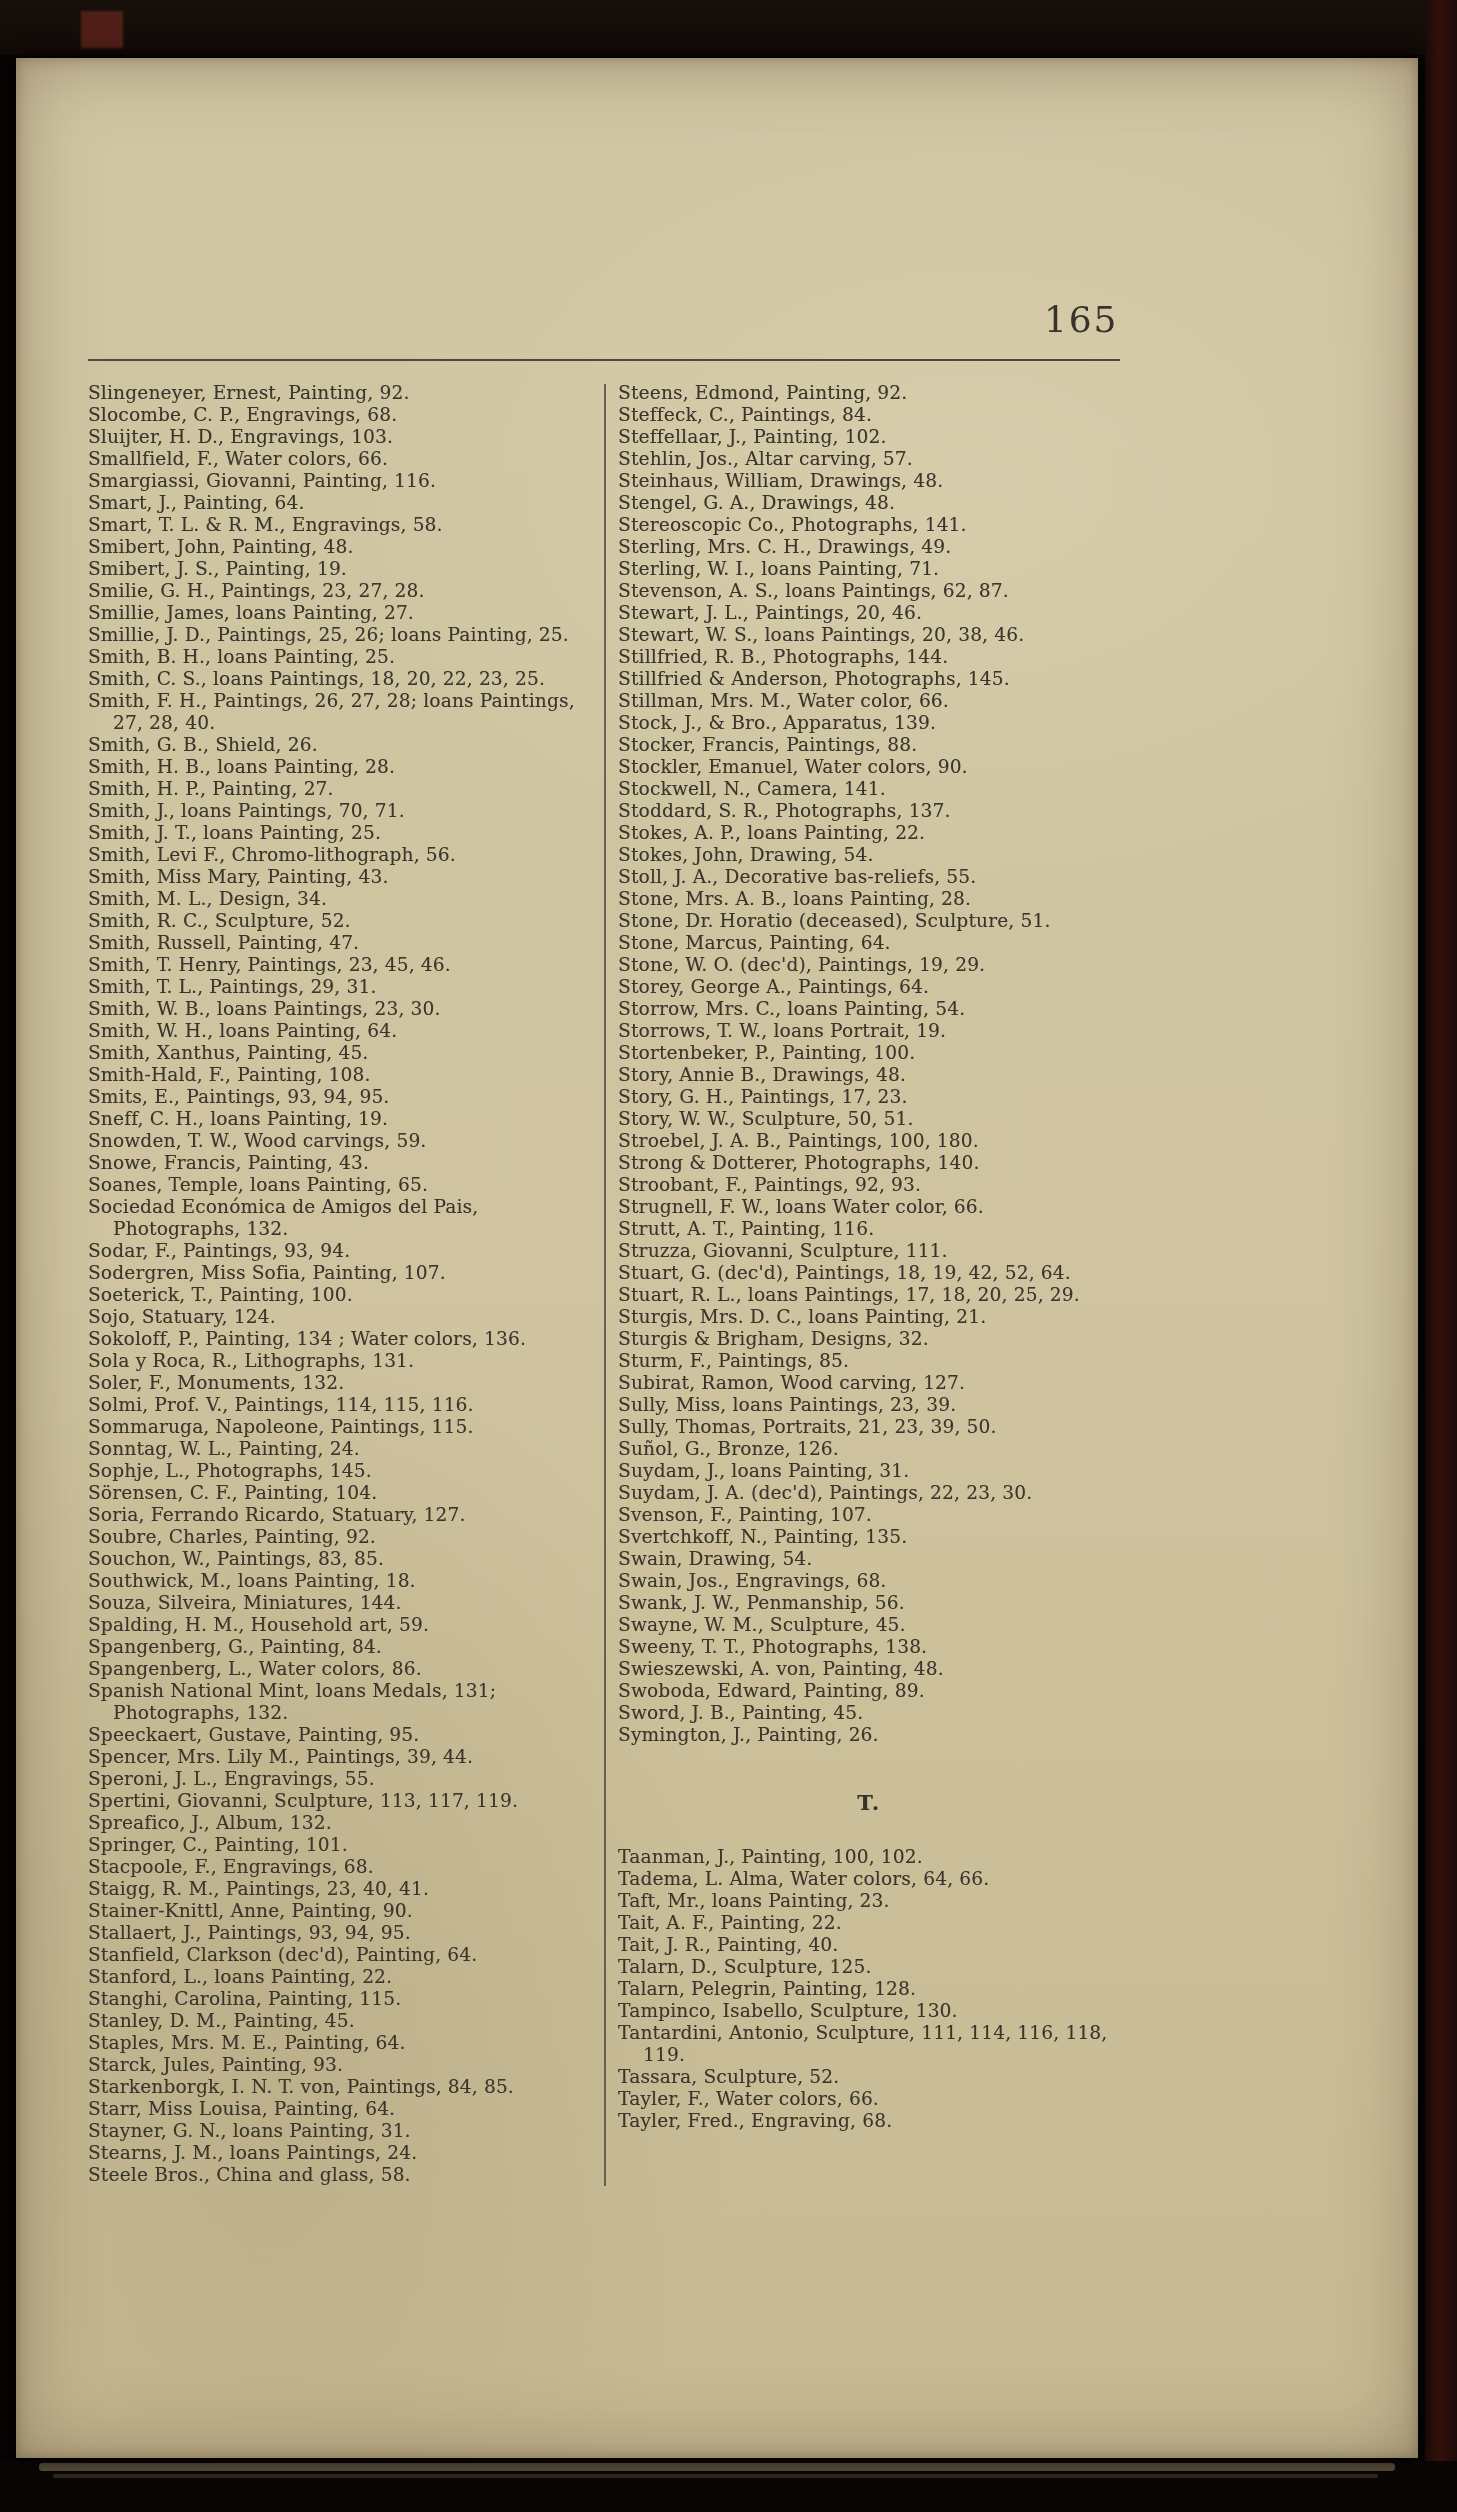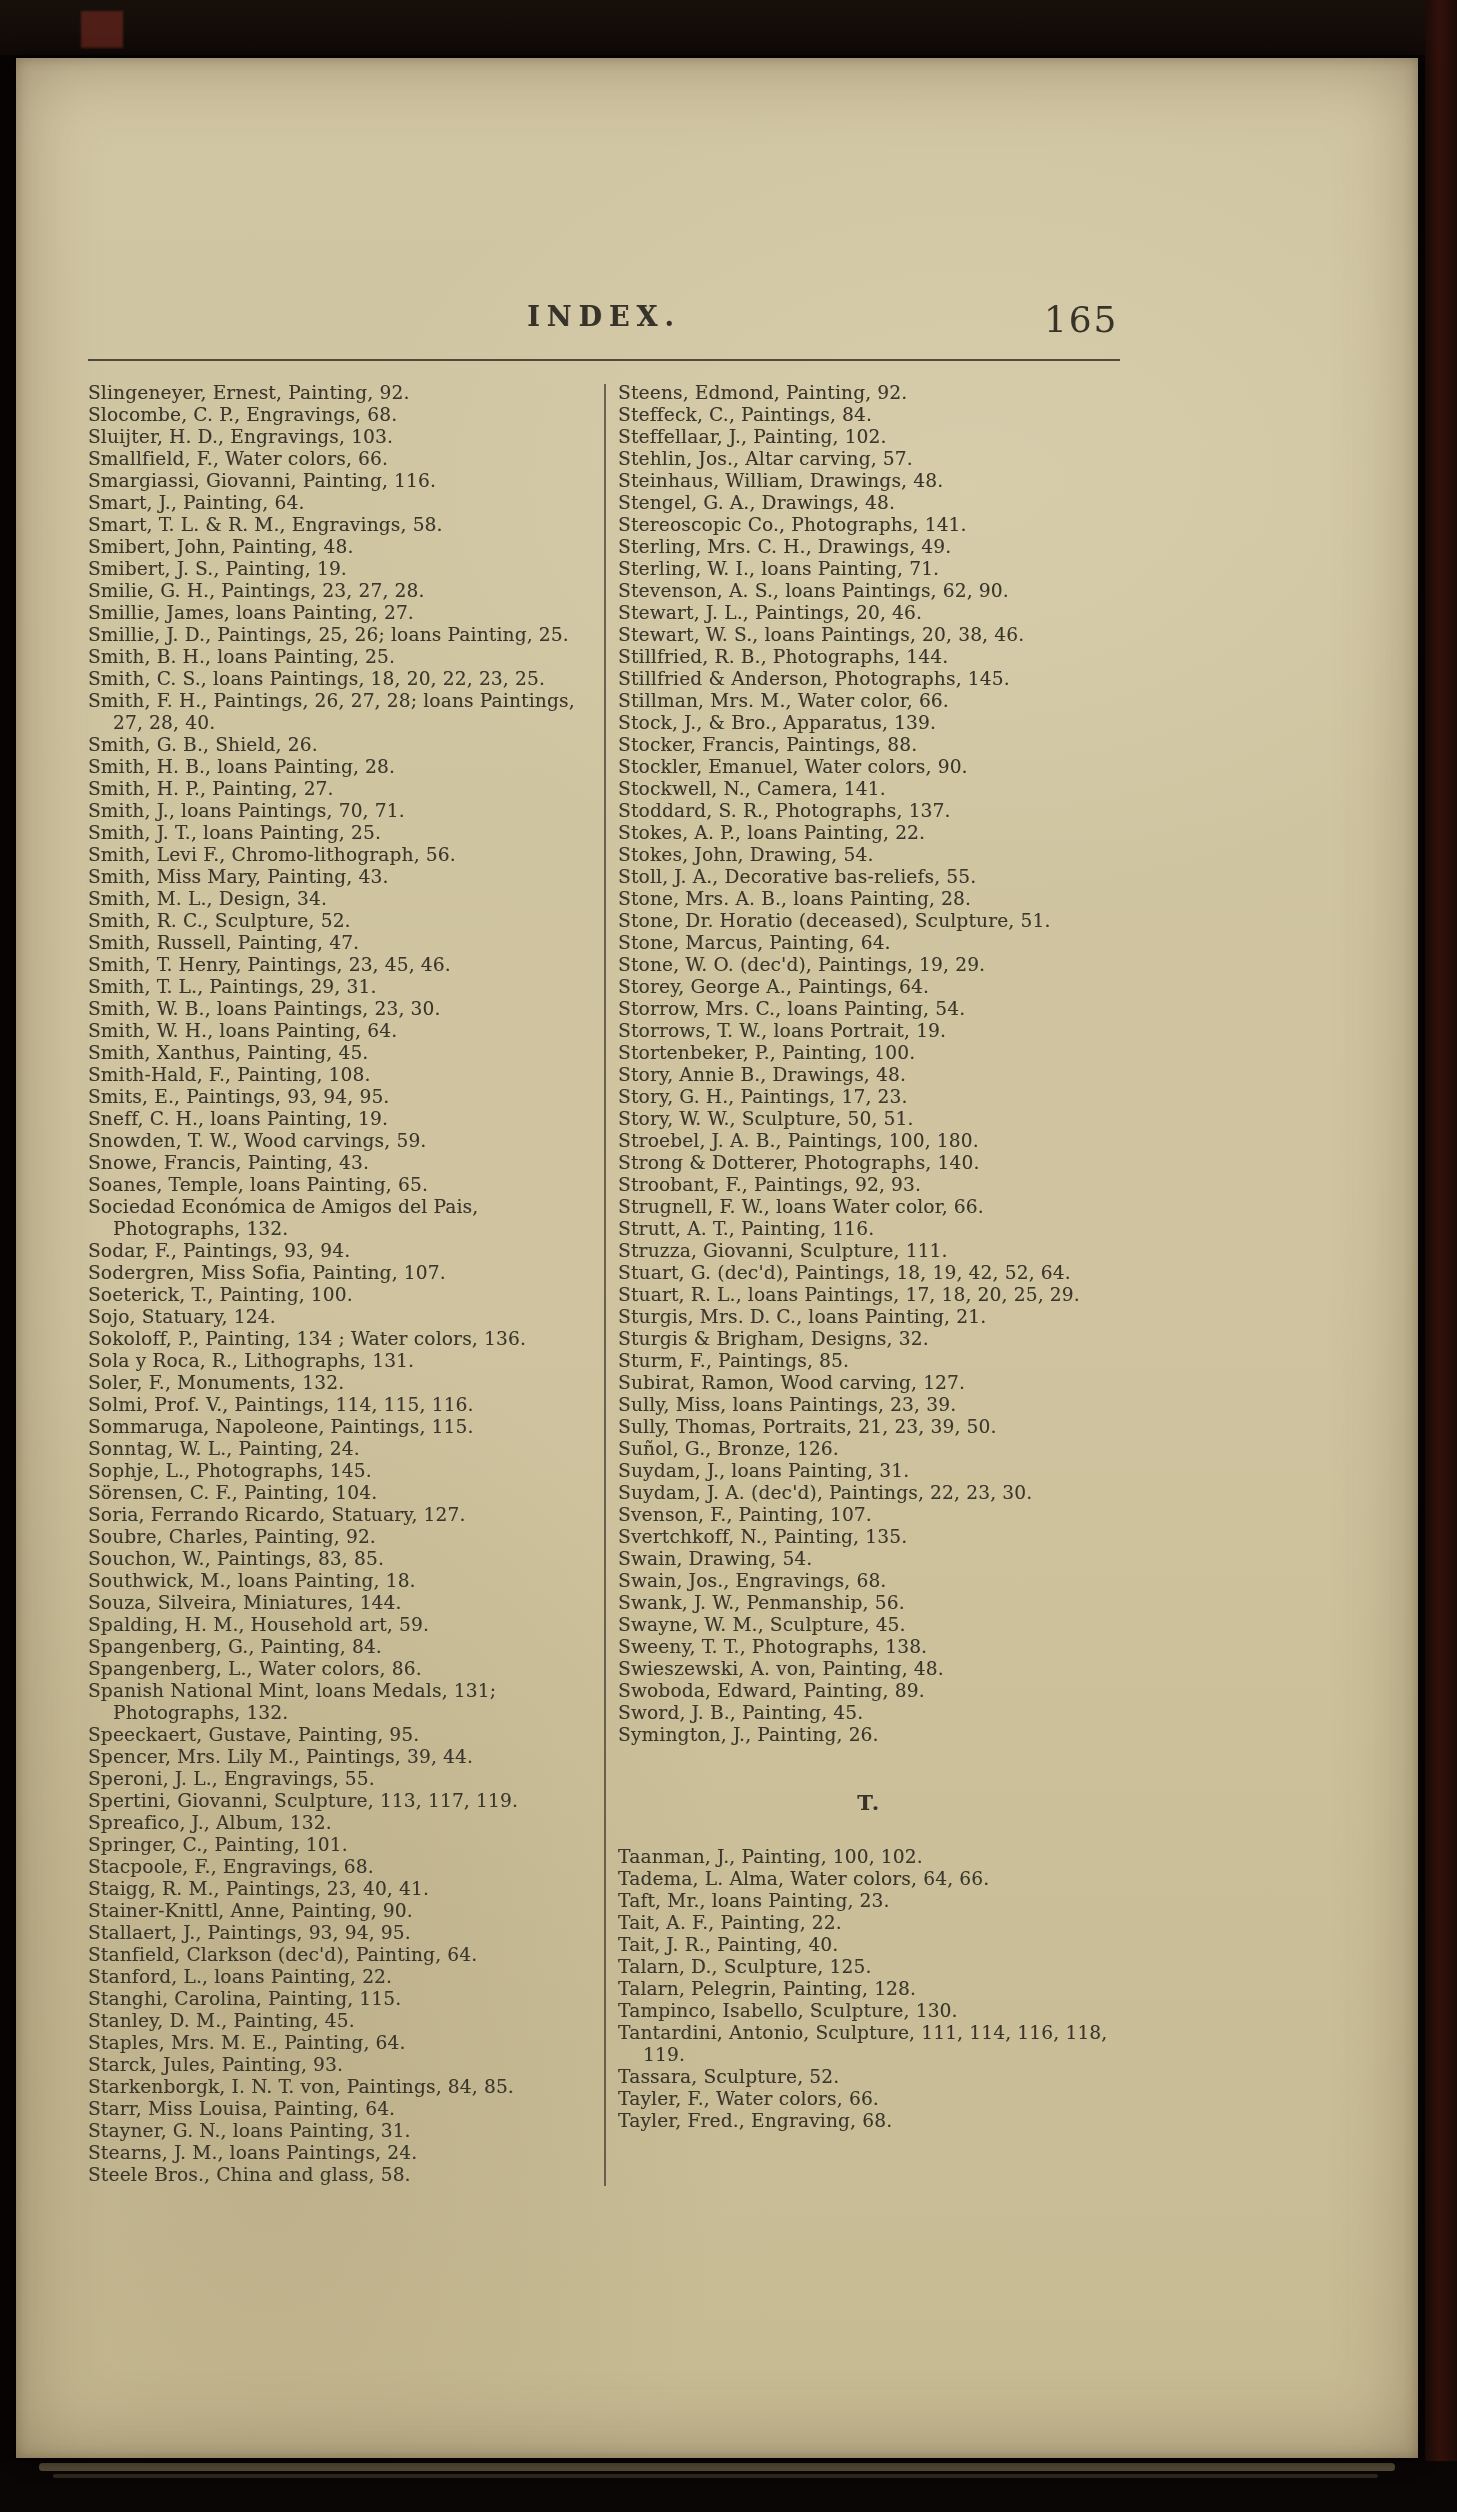--- a/index.html
+++ b/index.html
@@ -151,21 +151,20 @@
 
 <div class="top-strip"></div>
 <div class="binding-mark"></div>
 <div class="right-band"></div>
 <div class="bottom-strip"></div>
 <div class="stack-edge-1"></div>
 <div class="stack-edge-2"></div>
 
 <div class="page">
   <div class="page-header">
-    <span class="index-title">INDEX.</span>
     <span class="page-number">165</span>
   </div>
   <div class="columns">
     <div class="col col-left" id="col-left">
         <div class="entry">Slingeneyer, Ernest, Painting, 92.</div>
         <div class="entry">Slocombe, C. P., Engravings, 68.</div>
         <div class="entry">Sluijter, H. D., Engravings, 103.</div>
         <div class="entry">Smallfield, F., Water colors, 66.</div>
         <div class="entry">Smargiassi, Giovanni, Painting, 116.</div>
         <div class="entry">Smart, J., Painting, 64.</div>
@@ -247,21 +246,21 @@
     <div class="col col-right" id="col-right">
         <div class="entry">Steens, Edmond, Painting, 92.</div>
         <div class="entry">Steffeck, C., Paintings, 84.</div>
         <div class="entry">Steffellaar, J., Painting, 102.</div>
         <div class="entry">Stehlin, Jos., Altar carving, 57.</div>
         <div class="entry">Steinhaus, William, Drawings, 48.</div>
         <div class="entry">Stengel, G. A., Drawings, 48.</div>
         <div class="entry">Stereoscopic Co., Photographs, 141.</div>
         <div class="entry">Sterling, Mrs. C. H., Drawings, 49.</div>
         <div class="entry">Sterling, W. I., loans Painting, 71.</div>
-        <div class="entry">Stevenson, A. S., loans Paintings, 62, 90.</div>
+        <div class="entry">Stevenson, A. S., loans Paintings, 62, 87.</div>
         <div class="entry">Stewart, J. L., Paintings, 20, 46.</div>
         <div class="entry">Stewart, W. S., loans Paintings, 20, 38, 46.</div>
         <div class="entry">Stillfried, R. B., Photographs, 144.</div>
         <div class="entry">Stillfried &amp; Anderson, Photographs, 145.</div>
         <div class="entry">Stillman, Mrs. M., Water color, 66.</div>
         <div class="entry">Stock, J., &amp; Bro., Apparatus, 139.</div>
         <div class="entry">Stocker, Francis, Paintings, 88.</div>
         <div class="entry">Stockler, Emanuel, Water colors, 90.</div>
         <div class="entry">Stockwell, N., Camera, 141.</div>
         <div class="entry">Stoddard, S. R., Photographs, 137.</div>

